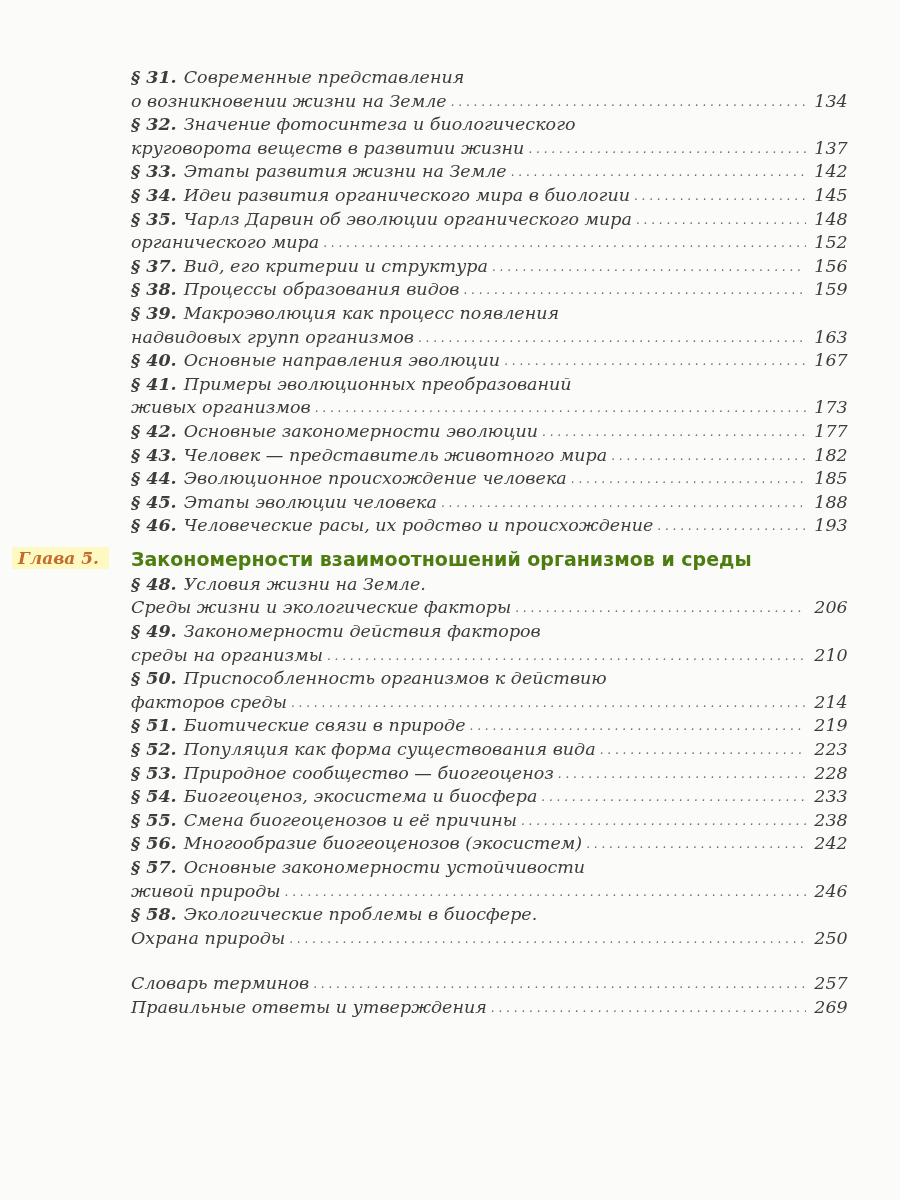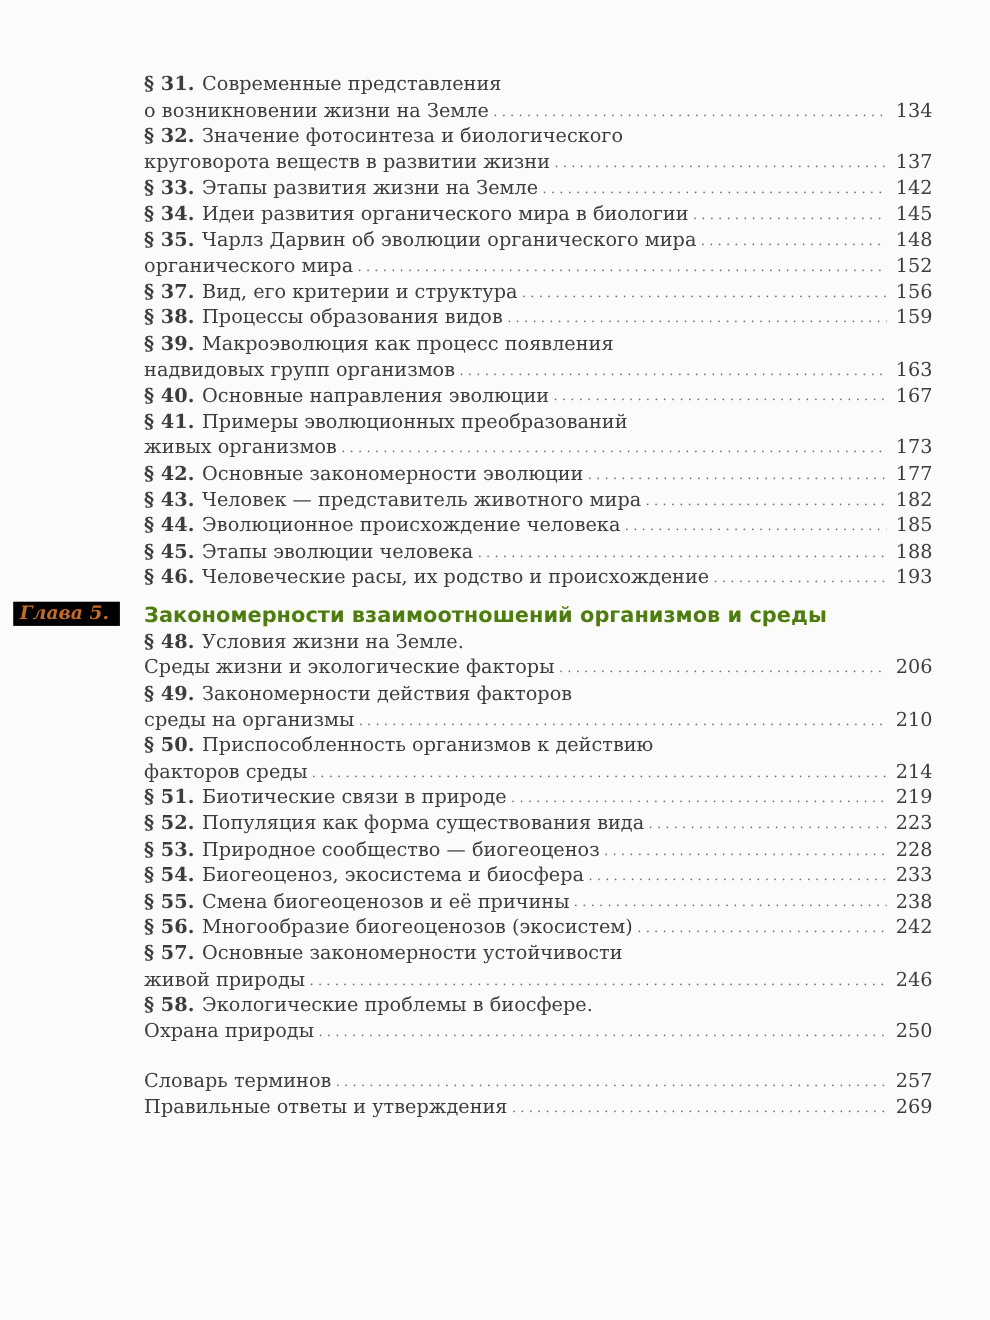--- a/index.html
+++ b/index.html
@@ -10,21 +10,21 @@
     color: #3d3d3d;
     position: relative;
     overflow: hidden;
   }
   .toc {
     position: absolute;
     left: 131px;
     top: 66px;
     width: 717px;
   }
-  .entry { margin: 0; }
+  .entry { margin: 0; font-style: italic; }
   .line {
     display: flex;
     align-items: baseline;
     height: 23.6px;
     font-size: 17.5px;
     line-height: 23.6px;
     white-space: nowrap;
   }
   .num { font-weight: bold; margin-right: 7px; }
   .text { flex: 0 0 auto; }
@@ -46,21 +46,21 @@
   .chapter {
     position: relative;
     height: 27px;
     margin-top: 8px;
     margin-bottom: 0;
   }
   .chapter-label {
     position: absolute;
     left: -119px;
     top: 1px;
-    background: #000000;
+    background: #fef9c3;
     color: #c56a2a;
     font-family: "DejaVu Serif", serif;
     font-style: italic;
     font-weight: bold;
     font-size: 17px;
     padding: 1px 10px 1px 6px;
   }
   .chapter-title {
     font-family: "DejaVu Sans", "Liberation Sans", sans-serif;
     font-weight: bold;

